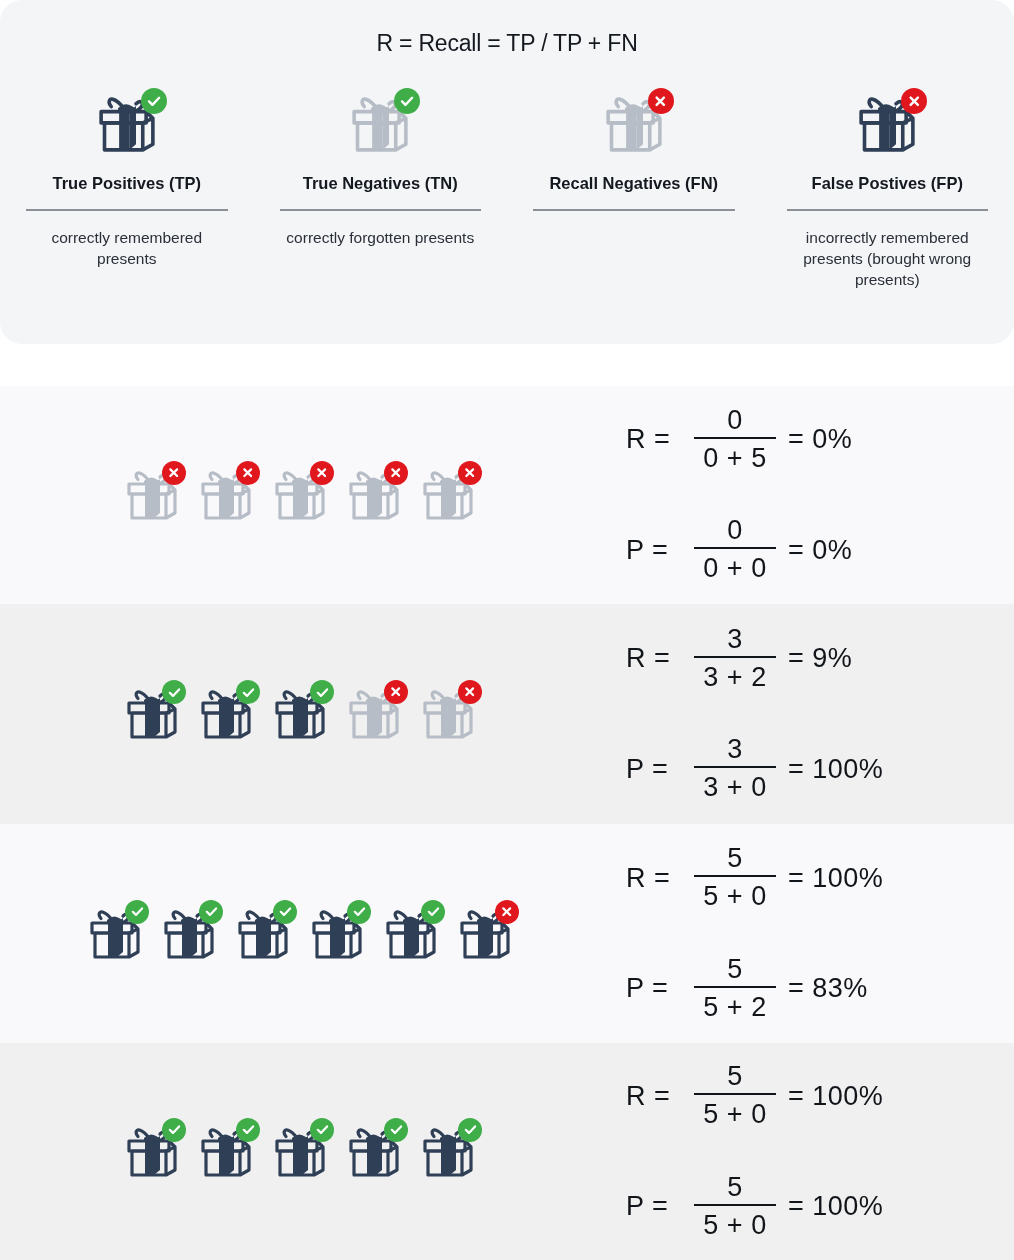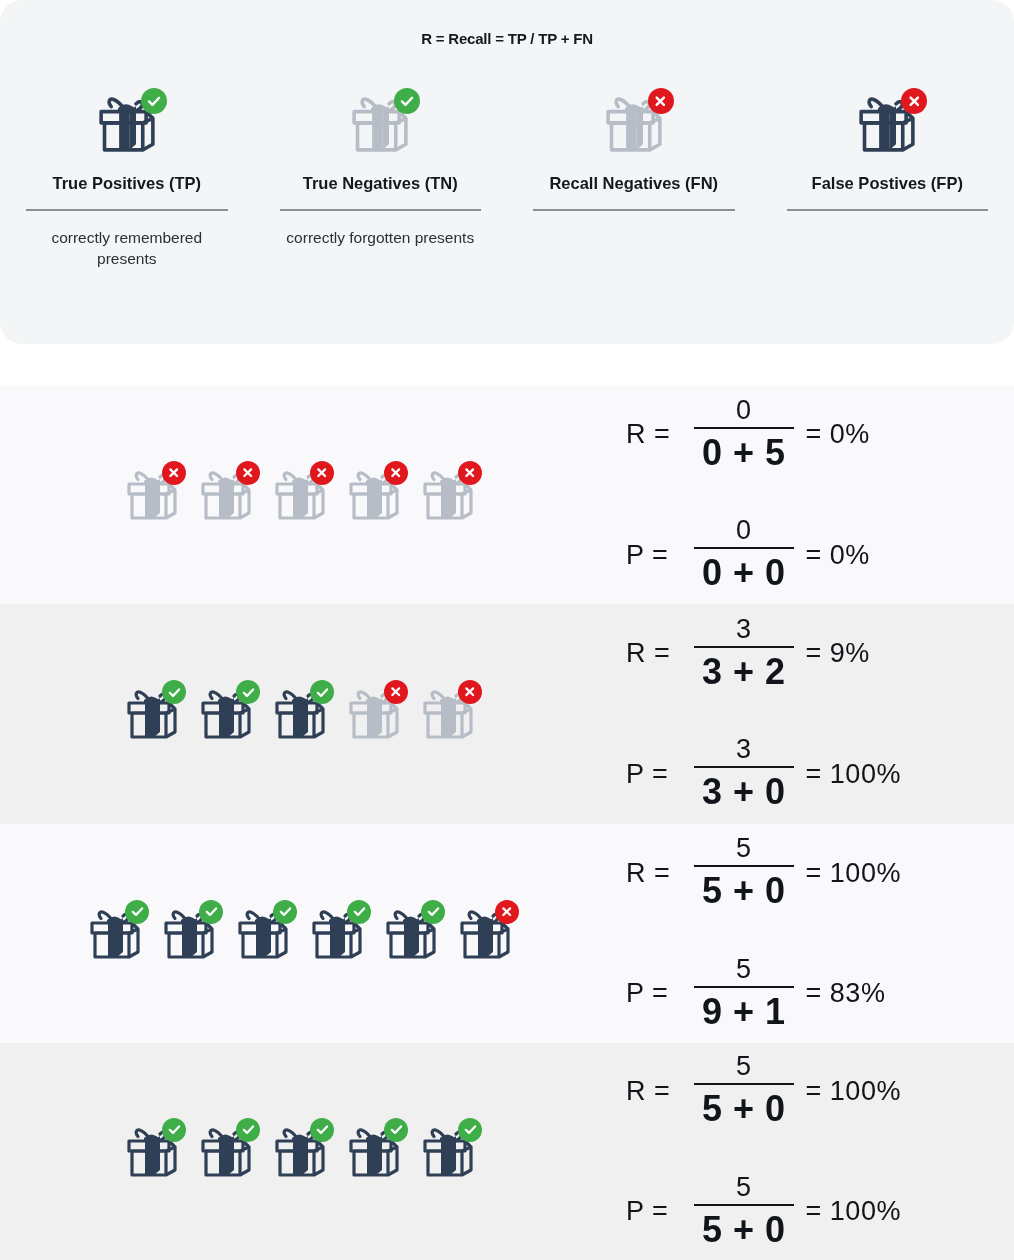--- a/index.html
+++ b/index.html
@@ -22,22 +22,22 @@
     border-radius: 22px;
   }
 
   .formula-titles {
     display: flex;
     padding-top: 30px;
     justify-content: center;
     gap: 62px;
   }
   .formula-title {
-    font-size: 15px;
-    font-weight: bold;
+    font-size: 23px;
+    font-weight: normal;
     color: #14181f;
     letter-spacing: -0.2px;
     white-space: nowrap;
   }
 
   .quad-row {
     position: absolute;
     top: 86px; left: 0;
     width: 1014px;
     display: flex;
@@ -120,24 +120,23 @@
     line-height: 1;
   }
   .formula .bar {
     width: 100%;
     min-width: 82px;
     height: 2px;
     background: #111418;
   }
   .formula .den {
     padding: 4px 8px 0 8px;
-    font-size: 36px;
+    font-size: 27px;
     line-height: 1.12;
     white-space: nowrap;
-    font-weight: bold;
   }
   .formula .rhs { white-space: nowrap; }
 
   
   .gift { position: relative; display: inline-block; }
   .gift svg { display:block; }
   .badge {
     position: absolute;
     border-radius: 50%;
     display: flex;
@@ -272,20 +271,21 @@
   </svg>
             <span class="badge" style="width:26px;height:26px;background:#e0181d;right:-4px;top:0px;">
                 <svg width="14.560000000000002" height="14.560000000000002" viewBox="0 0 24 24">
          <path d="M6 6 L18 18 M18 6 L6 18" fill="none" stroke="#fff" stroke-width="4" stroke-linecap="round"></path>
                 </svg>
               </span>
           </span>
      </div>
      <div class="quad-label">False Postives (FP)</div>
      <div class="quad-rule"></div>
+     <div class="quad-desc">incorrectly remembered presents (brought wrong presents)</div>
         </div>
       </div>
 
   </div>
 
   <div class="rows" id="rows">
       <div class="ex-row light" style="height: 218px;">
         <div class="gift-strip">
           <span class="gift">
             <svg width="64" height="64" viewBox="0 0 64 64" aria-hidden="true">
@@ -728,21 +728,21 @@
       <span class="bar"></span>
       <span class="den">5 + 0</span>
     </span>
     <span class="rhs">= 100%</span>
   </div>
        <div class="formula">
     <span class="lhs">P =</span>
     <span class="frac">
       <span class="num">5</span>
       <span class="bar"></span>
-      <span class="den">9 + 1</span>
+      <span class="den">5 + 2</span>
     </span>
     <span class="rhs">= 83%</span>
   </div>
      </div>
       </div>
       <div class="ex-row dark" style="height: 217px;">
         <div class="gift-strip">
           <span class="gift">
             <svg width="64" height="64" viewBox="0 0 64 64" aria-hidden="true">
     <g fill="none" stroke="#2f3f56" stroke-width="3.2" stroke-linejoin="round" stroke-linecap="round">

